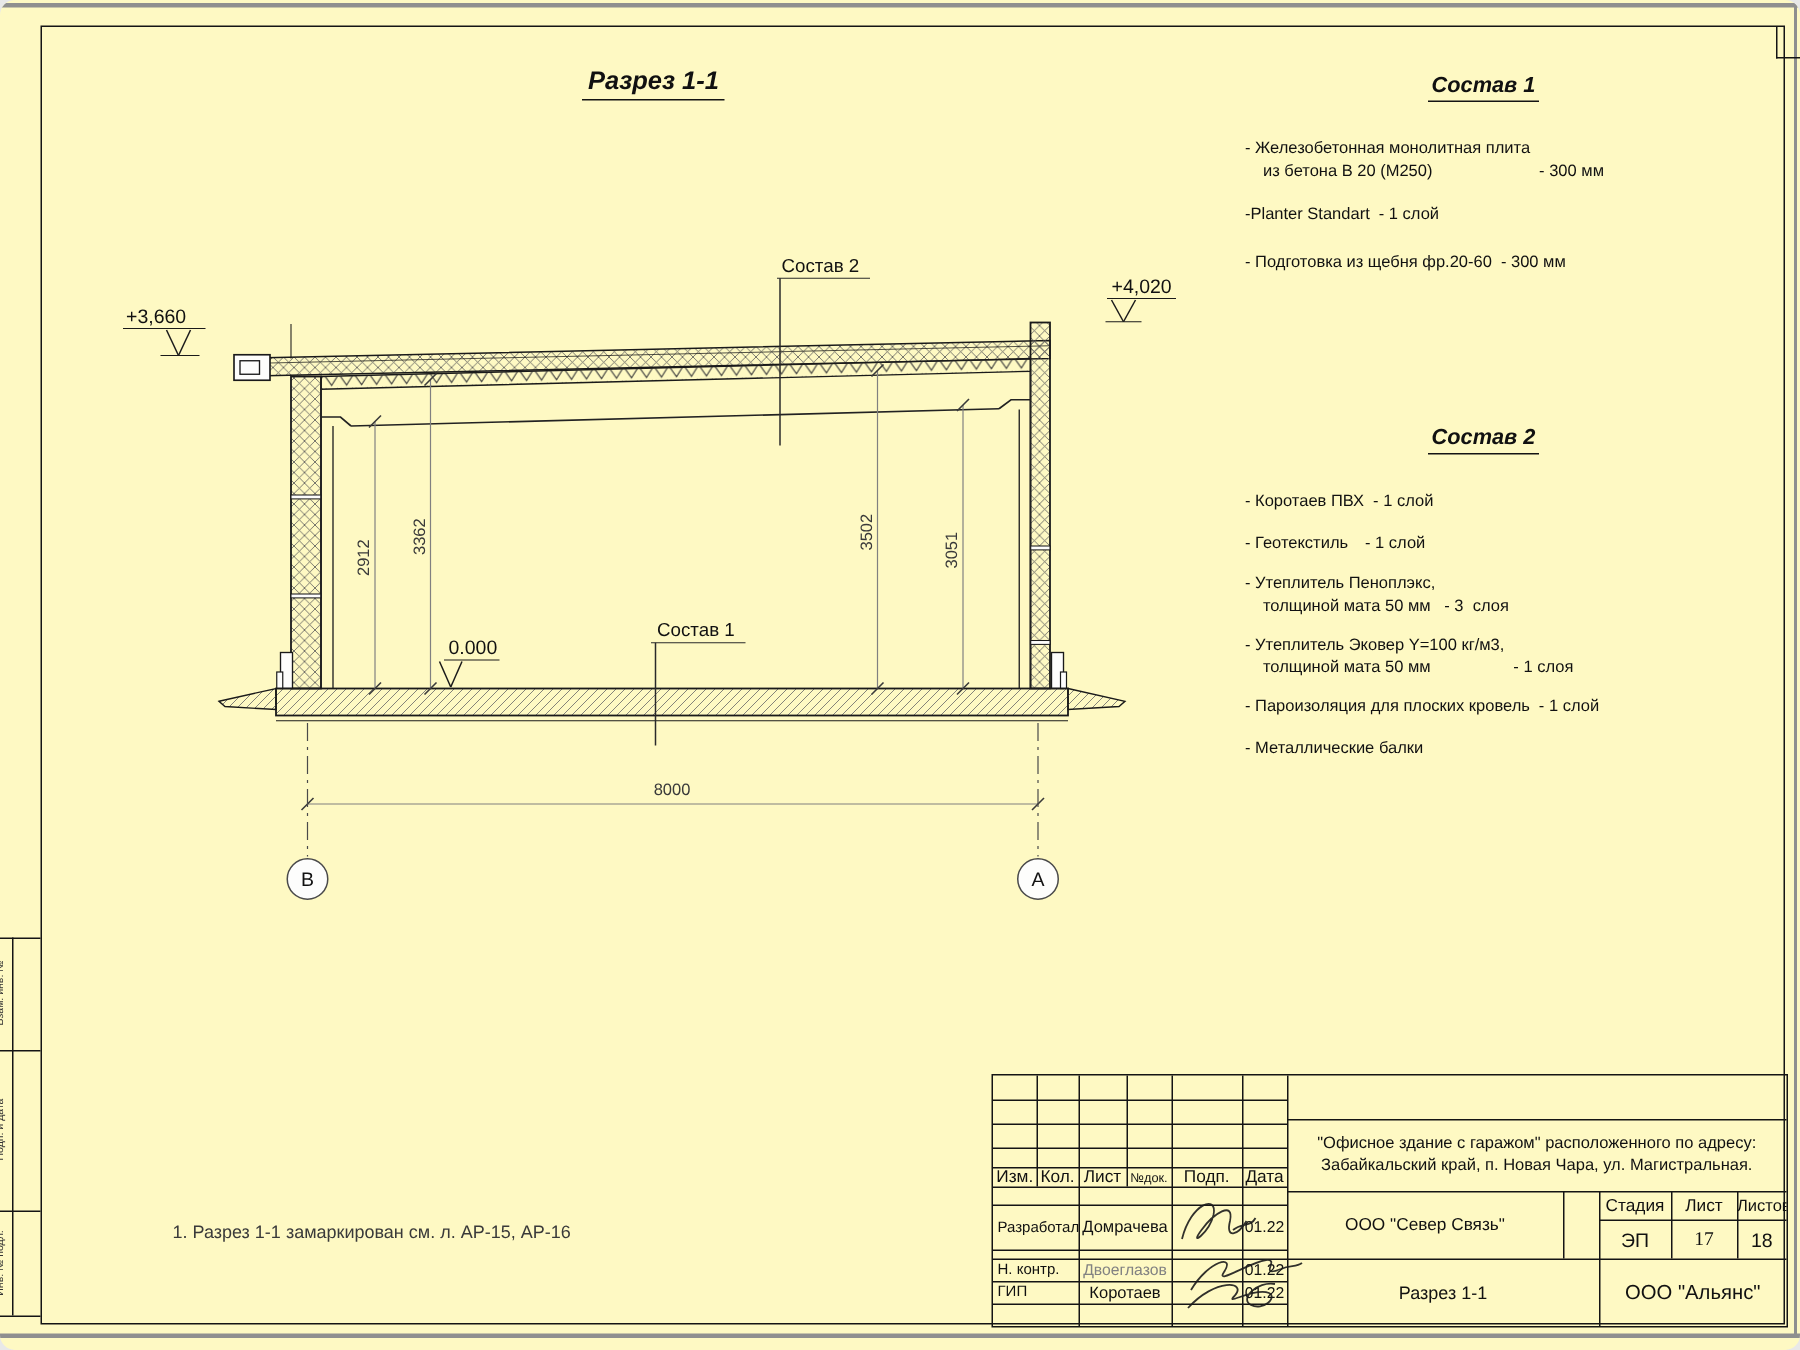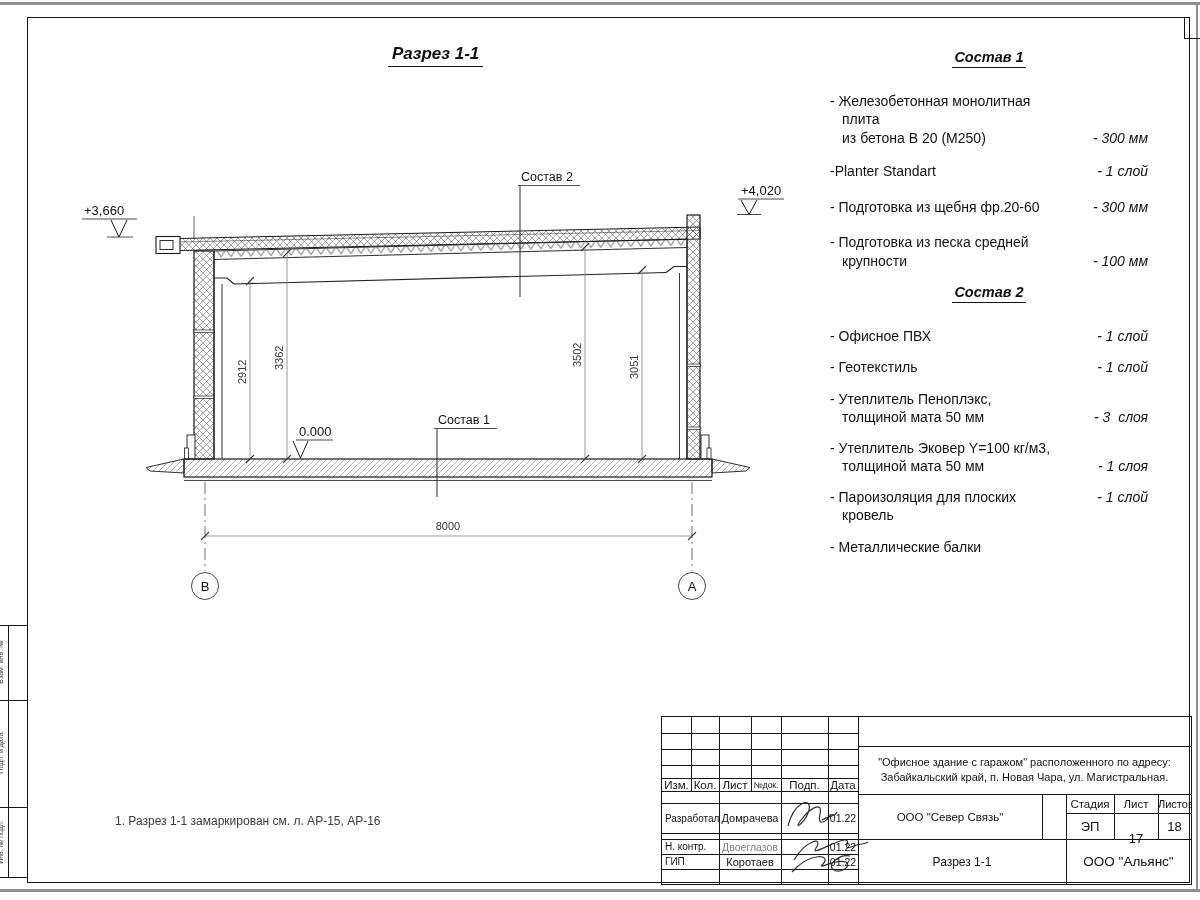--- a/index.html
+++ b/index.html
@@ -1,37 +1,37 @@
 <!DOCTYPE html>
 <html><head>
 <meta charset="utf-8">
 <style>
   html,body{margin:0;padding:0;background:#e8e8e8;}
-  #sheet{position:relative;width:1200px;height:900px;background:#ffffff;overflow:hidden;
-         font-family:"Liberation Sans", sans-serif;color:#111;}
+  #sheet{position:relative;width:1200px;height:900px;background:#fef9c3;overflow:hidden;
+         font-family:"Liberation Sans", sans-serif;color:#111;border-radius:10px;}
   .abs{position:absolute;}
   .edge{position:absolute;background:#8f8f8f;}
   .frame{position:absolute;left:27px;top:17px;width:1161px;height:864px;border:1.6px solid #141414;}
   .corner-box{position:absolute;left:1184px;top:18px;width:16px;height:20px;
               border-left:1.4px solid #141414;border-bottom:1.4px solid #141414;}
   .hl,.vl{position:absolute;background:#141414;}
   
   .dwg-title{position:absolute;left:388px;top:44px;font-size:17px;font-style:italic;font-weight:bold;
              border-bottom:1.4px solid #141414;padding:0 4px 2px 4px;}
   .note{position:absolute;left:115px;top:814px;font-size:12px;color:#3a3a3a;}
   
   .list{position:absolute;width:318px;}
   .list .ltitle{display:block;text-align:center;margin-bottom:24px;}
   .list .ltitle span{display:inline-block;font-size:14.5px;font-style:italic;font-weight:bold;
                      border-bottom:1.2px solid #141414;padding:0 2px 2px 2px;}
-  .item{display:flex;justify-content:space-between;align-items:flex-start;margin-bottom:15px;
-        font-size:14px;line-height:1.32;}
+  .item{display:flex;justify-content:flex-start;align-items:flex-start;margin-bottom:15px;
+        font-size:11px;line-height:1.32;}
   .item.vbottom{align-items:flex-end;}
   .lt{white-space:pre-line;padding-left:12px;text-indent:-12px;max-width:228px;}
-  .lv{white-space:pre;padding-left:6px;font-style:italic;}
+  .lv{white-space:pre;padding-left:6px;}
   
   .mlabel{position:absolute;font-size:7px;color:#333;text-align:center;
           transform:rotate(-90deg);transform-origin:center;}
   
   #tb{position:absolute;left:661px;top:716px;width:529px;height:167px;border:1.6px solid #141414;
       font-size:11px;}
   #tb .cell{position:absolute;display:flex;align-items:center;justify-content:center;text-align:center;}
   #tb .left{justify-content:flex-start;padding-left:3px;}
   .gray{color:#828282;}
   .sig-svg{position:absolute;pointer-events:none;}
@@ -186,31 +186,26 @@
     <div class="lv">- 300 мм</div>
   </div>
   <div class="item" style="margin-bottom:17px;">
     <div class="lt">-Planter Standart</div>
     <div class="lv">- 1 слой</div>
   </div>
   <div class="item" style="margin-bottom:17px;">
     <div class="lt">- Подготовка из щебня фр.20-60</div>
     <div class="lv">- 300 мм</div>
   </div>
-  <div class="item vbottom">
-    <div class="lt">- Подготовка из песка средней
-крупности</div>
-    <div class="lv">- 100 мм</div>
-  </div>
 </div>
 
 <div class="list" style="left:830px;top:283px;">
   <div class="ltitle"><span>Состав 2</span></div>
   <div class="item" style="margin-bottom:13px;">
-    <div class="lt">- Офисное ПВХ</div>
+    <div class="lt">- Коротаев ПВХ</div>
     <div class="lv">- 1 слой</div>
   </div>
   <div class="item" style="margin-bottom:13px;">
     <div class="lt">- Геотекстиль</div>
     <div class="lv">- 1 слой</div>
   </div>
   <div class="item vbottom" style="margin-bottom:12px;">
     <div class="lt">- Утеплитель Пеноплэкс,
 толщиной мата 50 мм</div>
     <div class="lv">- 3  слоя</div>
@@ -279,21 +274,21 @@
   <div class="cell" style="left:166px;top:137px;width:30px;height:15px;font-size:10.5px;">01.22</div>
 
   <div class="cell" style="left:196px;top:29px;width:333px;height:48px;font-size:11px;white-space:pre-line;line-height:1.35;">"Офисное здание с гаражом" расположенного по адресу:
 Забайкальский край, п. Новая Чара, ул. Магистральная.</div>
   <div class="cell" style="left:196px;top:77px;width:184px;height:45px;font-size:11.5px;">ООО "Север Связь"</div>
   <div class="cell" style="left:196px;top:122px;width:208px;height:45px;font-size:12px;">Разрез 1-1</div>
   <div class="cell" style="left:404px;top:77px;width:48px;height:19px;font-size:11.5px;">Стадия</div>
   <div class="cell" style="left:452px;top:77px;width:44px;height:19px;font-size:11.5px;">Лист</div>
   <div class="cell" style="left:496px;top:77px;width:33px;height:19px;font-size:11px;overflow:hidden;justify-content:flex-start;padding-left:0;">Листов</div>
   <div class="cell" style="left:404px;top:96px;width:48px;height:26px;font-size:13px;">ЭП</div>
-  <div class="cell" style="left:452px;top:108px;width:44px;height:26px;font-size:13px;">17</div>
+  <div class="cell" style="left:452px;top:96px;width:44px;height:26px;font-size:13px;font-family:Liberation Serif, serif;">17</div>
   <div class="cell" style="left:496px;top:96px;width:33px;height:26px;font-size:13px;">18</div>
   <div class="cell" style="left:404px;top:122px;width:125px;height:45px;font-size:13.5px;">ООО "Альянс"</div>
 </div>
 
 <svg class="sig-svg" style="left:778px;top:790px;" width="100" height="92" viewBox="0 0 100 92">
   <g stroke="#1c1c1c" stroke-width="1.2" fill="none" opacity="0.9">
     <path d="M10,36 C16,12 34,6 31,20 C28,32 14,42 23,30 C31,19 45,10 42,24 C39,36 47,34 53,24 M44,30 C50,25 56,28 59,22"></path>
     <path d="M16,70 C28,50 46,46 38,58 C32,67 54,52 66,50 C76,49 60,62 76,56 C82,53 86,55 90,52"></path>
     <path d="M14,82 C32,62 54,64 45,74 C38,81 58,68 68,72 C74,75 64,84 56,80 C48,76 60,64 72,66"></path>
   </g>

